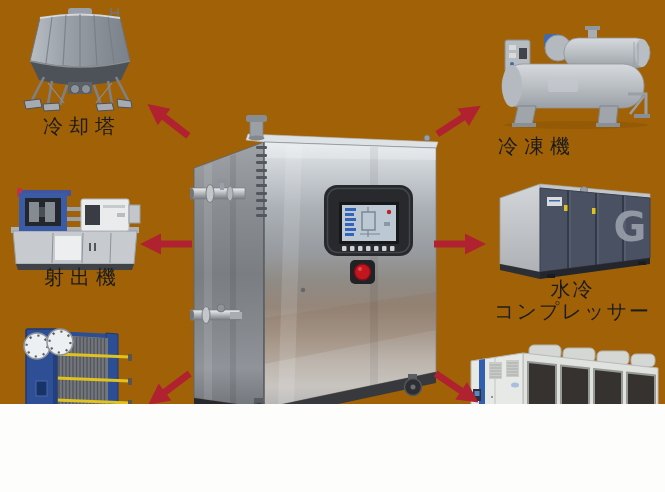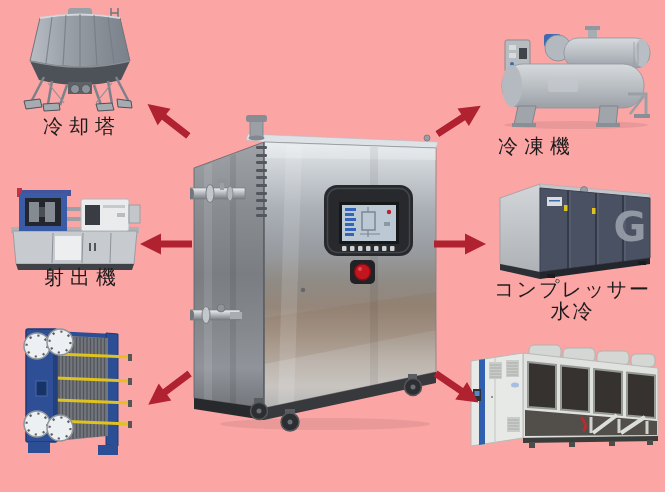--- a/index.html
+++ b/index.html
@@ -1,18 +1,18 @@
 <!DOCTYPE html>
 <html><head>
 <meta charset="utf-8">
 <style>
   *{margin:0;padding:0;box-sizing:border-box}
   html,body{background:#fdfdfc}
   body{font-family:"DejaVu Sans",sans-serif}
-  .canvas{position:relative;width:665px;height:492px;background:#fca5a5;overflow:hidden}
+  .canvas{position:relative;width:665px;height:404px;background:#a16207;overflow:hidden}
   .abs{position:absolute}
   .lbl{position:absolute;font-size:20px;color:#1c1c1c;letter-spacing:6px;text-align:center;
        white-space:nowrap;line-height:25px;font-family:"DejaVu Sans",sans-serif}
   .ls4{letter-spacing:4px}
   .ls2{letter-spacing:2px;line-height:22px}
   .arrow{position:absolute;width:52px;height:26px}
   svg{display:block}
 </style>
 </head>
 <body>
@@ -163,22 +163,22 @@
         <rect x="57" y="29" width="11" height="1.5" fill="#3f6ab0"></rect>
       <rect x="72" y="34" width="3.5" height="6" fill="#e0c322"></rect>
         <rect x="100" y="37" width="3.5" height="6" fill="#e0c322"></rect>
       <polygon points="48,101 158,87 158,93 48,108" fill="#23262c"></polygon>
       <polygon points="8,93 48,101 48,108 8,99" fill="#2c2f35"></polygon>
       <rect x="55" y="103" width="8" height="4" fill="#1a1c20"></rect>
         <rect x="146" y="90" width="8" height="4" fill="#1a1c20"></rect>
     </svg>
   </div>
   <div class="abs" style="left:480px;top:278px;width:185px">
+    <div class="lbl ls2" style="position:static">水冷</div>
     <div class="lbl ls2" style="position:static">コンプレッサー</div>
-    <div class="lbl ls2" style="position:static">水冷</div>
   </div>
 
   <div class="abs" style="left:464px;top:337px;width:200px">
     <svg width="198" height="122" viewBox="0 0 198 122" style="margin:0 auto">
       <rect x="64" y="8" width="32" height="14" rx="5" fill="#d4d7d3" stroke="#b0b3af" stroke-width="1"></rect>
       <rect x="98" y="11" width="32" height="14" rx="5" fill="#d4d7d3" stroke="#b0b3af" stroke-width="1"></rect>
       <rect x="132" y="14" width="32" height="14" rx="5" fill="#d4d7d3" stroke="#b0b3af" stroke-width="1"></rect>
       <rect x="166" y="17" width="24" height="13" rx="5" fill="#d4d7d3" stroke="#b0b3af" stroke-width="1"></rect>
       <polygon points="58,16 193,31 193,99 58,101" fill="#dfe2de" stroke="#b7bab6" stroke-width="1"></polygon>
       <polygon points="63,25 91,28 91,72 63,70" fill="#36322f" stroke="#969994" stroke-width="2"></polygon>

